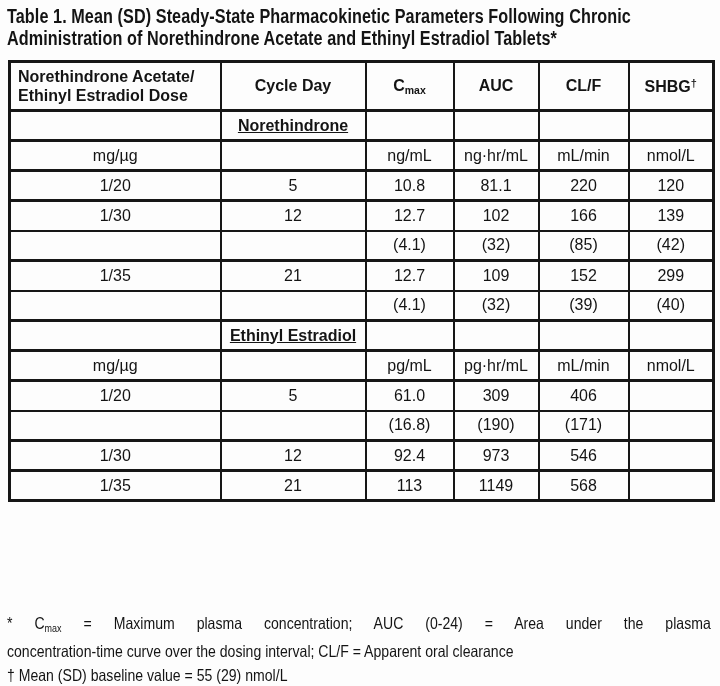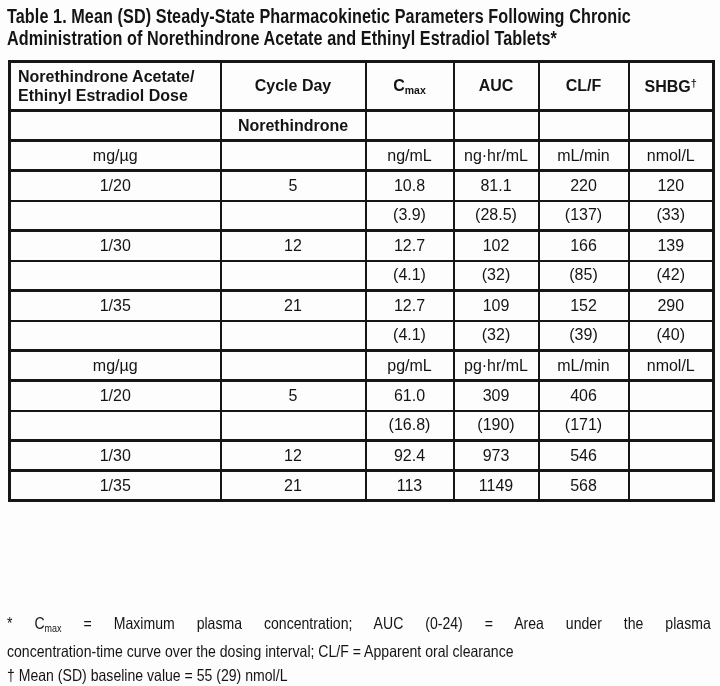--- a/index.html
+++ b/index.html
@@ -36,21 +36,21 @@
   }
   .pk-table thead th { height: 49px; font-size: 16px; font-weight: bold; }
   .pk-table th.col-dose-h {
     text-align: left; padding-left: 7px; line-height: 19px;
   }
   .pk-table tbody td { height: 30px; }
   .pk-table tbody tr.row-section td,
   .pk-table tbody tr.row-units td,
   .pk-table tbody tr.row-mean td { border-top-width: 3px; }
   .pk-table thead th { border-bottom-width: 3px; }
-  .pk-table tr.row-section td { font-weight: bold; }
+  .pk-table tr.row-section td { font-weight: bold; text-decoration: underline; }
   .sub  { font-size: 10.5px; vertical-align: -3px; letter-spacing: 0; }
   .sup  { font-size: 11px;   vertical-align: 5px;  letter-spacing: 0; }
 
   
   .footnotes {
     position: absolute; left: 7px; top: 612px;
     width: 832px;
     transform: scaleX(0.853); transform-origin: 0 0;
     font-size: 16.5px; line-height: 23px;
   }
@@ -108,28 +108,20 @@
           <td>nmol/L</td>
         </tr>
         <tr class="row-mean">
           <td>1/20</td>
           <td>5</td>
           <td>10.8</td>
           <td>81.1</td>
           <td>220</td>
           <td>120</td>
         </tr>
-        <tr class="row-sd">
-          <td></td>
-          <td></td>
-          <td>(3.9)</td>
-          <td>(28.5)</td>
-          <td>(137)</td>
-          <td>(33)</td>
-        </tr>
         <tr class="row-mean">
           <td>1/30</td>
           <td>12</td>
           <td>12.7</td>
           <td>102</td>
           <td>166</td>
           <td>139</td>
         </tr>
         <tr class="row-sd">
           <td></td>
@@ -138,29 +130,37 @@
           <td>(32)</td>
           <td>(85)</td>
           <td>(42)</td>
         </tr>
         <tr class="row-mean">
           <td>1/35</td>
           <td>21</td>
           <td>12.7</td>
           <td>109</td>
           <td>152</td>
-          <td>290</td>
+          <td>299</td>
         </tr>
         <tr class="row-sd">
           <td></td>
           <td></td>
           <td>(4.1)</td>
           <td>(32)</td>
           <td>(39)</td>
           <td>(40)</td>
+        </tr>
+        <tr class="row-section">
+          <td></td>
+          <td>Ethinyl Estradiol</td>
+          <td></td>
+          <td></td>
+          <td></td>
+          <td></td>
         </tr>
         <tr class="row-units">
           <td>mg/µg</td>
           <td></td>
           <td>pg/mL</td>
           <td>pg·hr/mL</td>
           <td>mL/min</td>
           <td>nmol/L</td>
         </tr>
         <tr class="row-mean">

